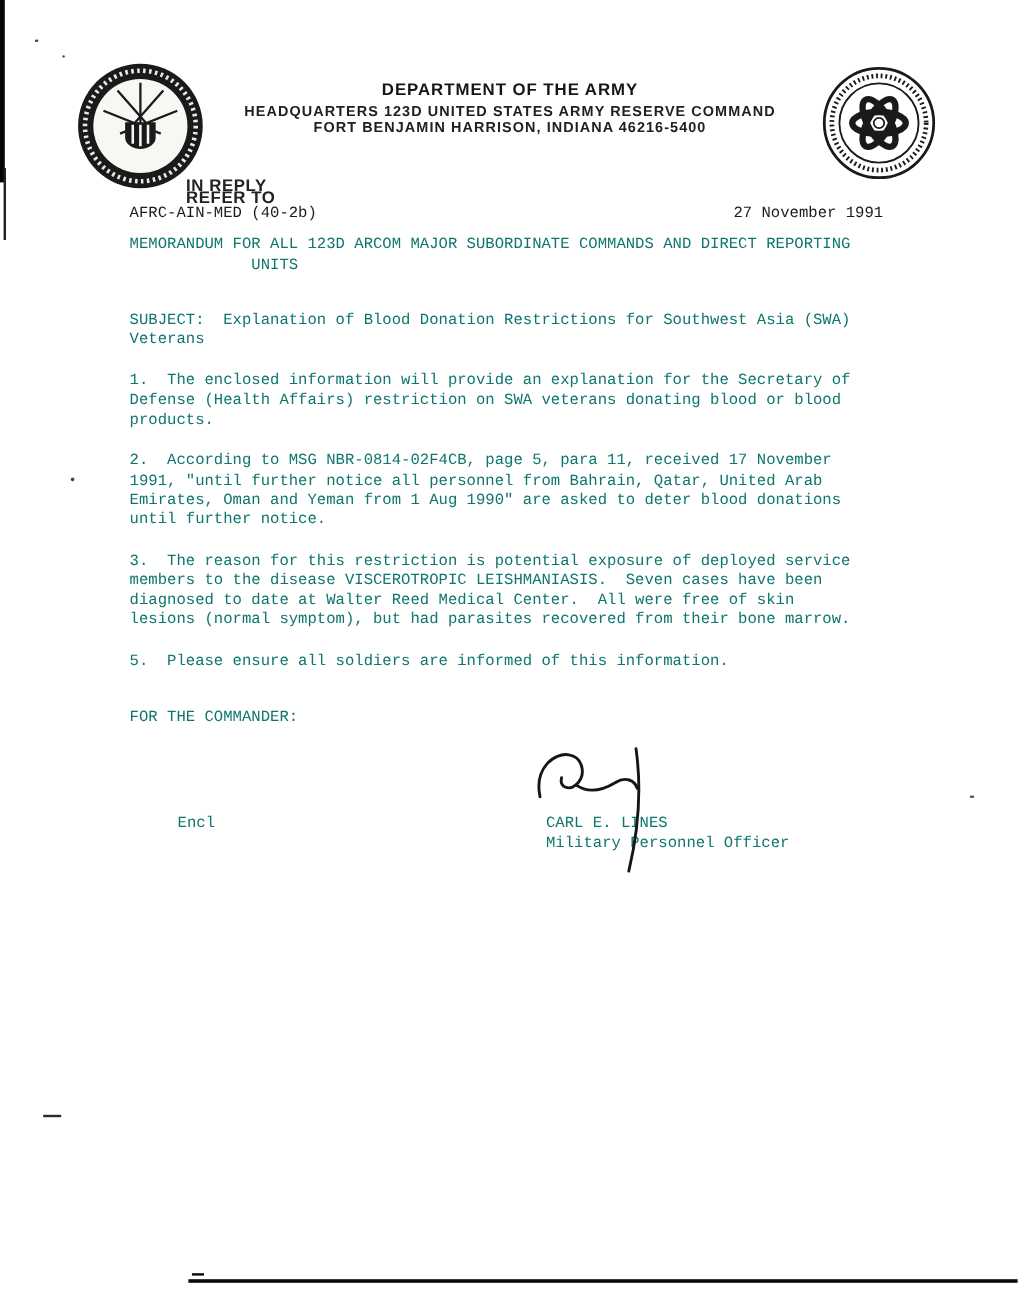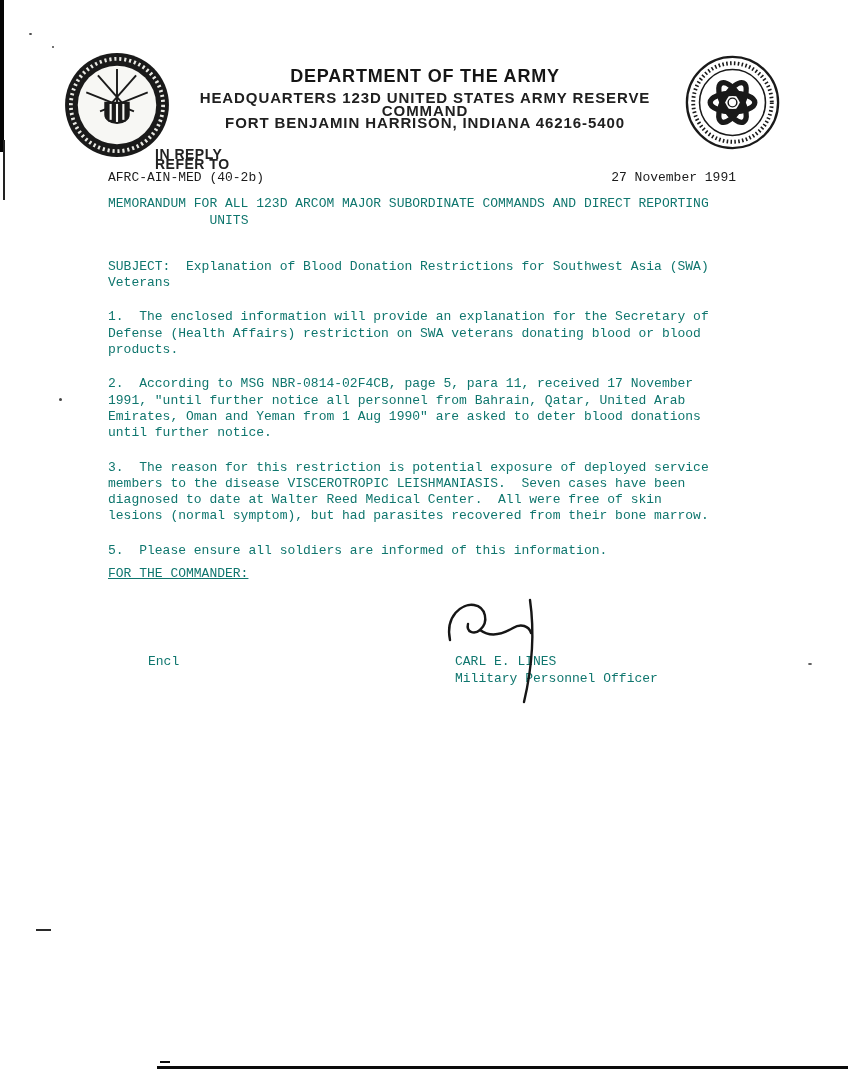--- a/index.html
+++ b/index.html
@@ -28,37 +28,37 @@
   
   .seal { position: absolute; }
   .seal-left { left: 64px; top: 52px; width: 106px; height: 106px; }
   .seal-right { left: 684px; top: 54px; width: 97px; height: 97px; }
   .letterhead {
     position: absolute; left: 180px; top: 66px; width: 490px;
     text-align: center;
     font-family: "Liberation Sans", "DejaVu Sans", sans-serif;
     color: #151515;
   }
-  .h-title { font-size: 18px; font-weight: bold; letter-spacing: 0.8px; margin-bottom: 5px; }
-  .h-sub { font-size: 15px; font-weight: bold; letter-spacing: 0.9px; line-height: 12.5px; color: #202020; }
+  .h-title { font-size: 14px; font-weight: bold; letter-spacing: 0.8px; margin-bottom: 5px; }
+  .h-sub { font-size: 12px; font-weight: bold; letter-spacing: 0.9px; line-height: 12.5px; color: #202020; }
   .reply {
     position: absolute; left: 155px; top: 150px;
     font-family: "Liberation Sans", "DejaVu Sans", sans-serif;
     font-size: 14px; font-weight: bold; letter-spacing: 0.5px;
     line-height: 9.5px; white-space: pre-line; color: #222;
   }
 
   
   .bodycol { position: absolute; left: 108px; top: 170px; width: 628px; }
   .mono { white-space: pre-wrap; font-size: 13px; line-height: 16.3px; color: #0f766e; }
   .row { display: flex; justify-content: space-between; font-size: 13px; line-height: 16.3px; }
   .memo-for { margin-top: 10px; }
   .subject { margin-top: 30px; }
   .para { margin-top: 18px; }
-  .closing { margin-top: 7px; text-decoration: underline; }
+  .closing { margin-top: 31px; }
 
   .sigblock { position: relative; margin-top: 10px; height: 140px; }
   .signature-svg { position: absolute; left: 332px; top: 2px; width: 120px; height: 112px; overflow: visible; z-index: 2; }
   .encl { position: absolute; left: 4px; top: 62px; margin-left: 36px; }
   .signer { position: absolute; left: 347px; top: 62px; z-index: 1; }
 </style>
 </head>
 <body>
 
 <div class="page">

